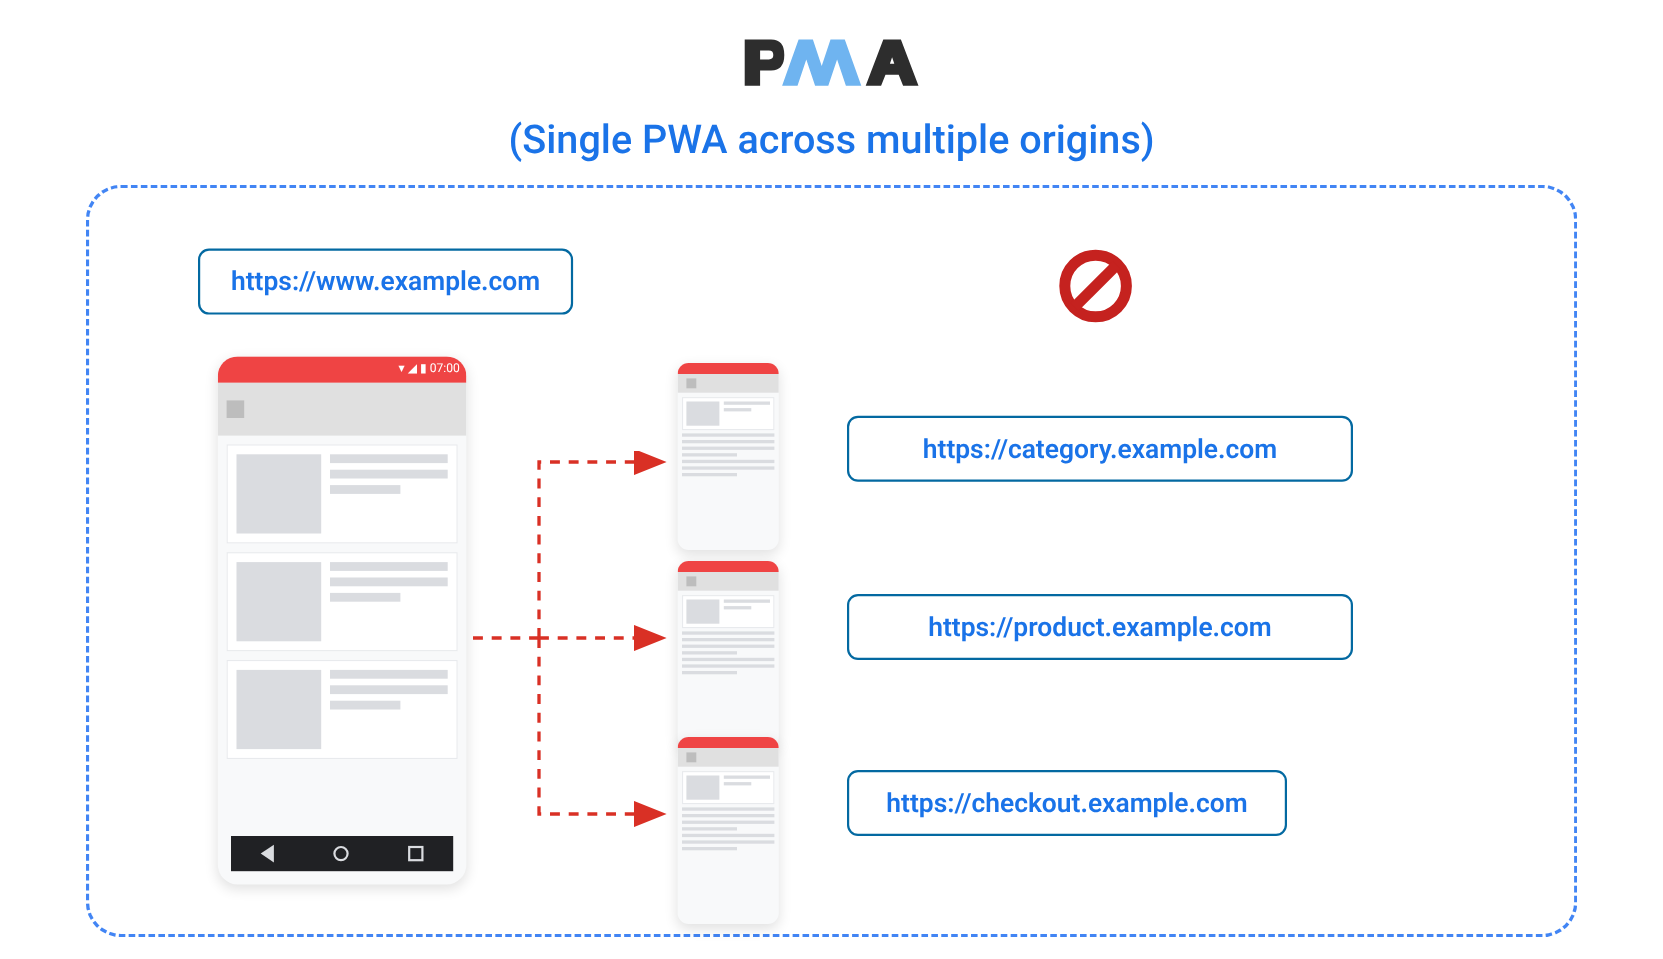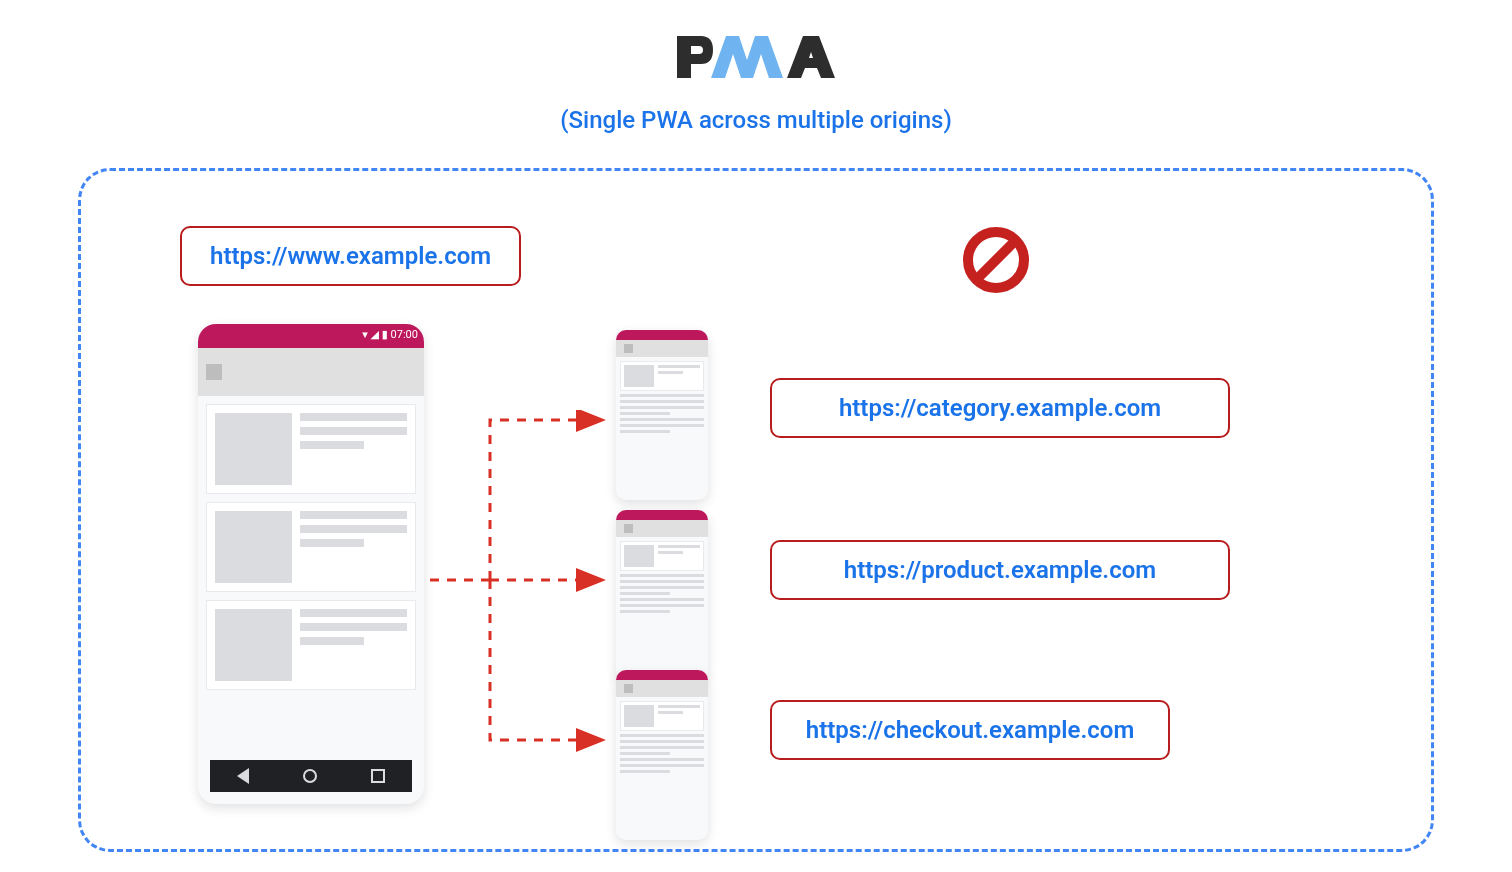--- a/index.html
+++ b/index.html
@@ -19,36 +19,36 @@
     position: absolute;
     top: 24px;
     left: 50%;
     transform: translateX(-50%);
   }
   .subtitle {
     position: absolute;
     top: 106px;
     left: 50%;
     transform: translateX(-50%);
-    font-size: 24px;
+    font-size: 36px;
     color: #1a73e8;
     font-weight: 500;
   }
   .dashed-box {
     position: absolute;
     top: 168px;
     left: 78px;
     width: 1356px;
     height: 684px;
     border: 3px dashed #4285f4;
     border-radius: 32px;
   }
   .origin-label {
     position: absolute;
-    border: 2px solid #b91c1c;
+    border: 2px solid #0369a1;
     border-radius: 10px;
     padding: 14px 28px;
     font-size: 24px;
     font-weight: 600;
     color: #1a73e8;
     background: #fff;
     text-align: center;
   }
   .main-origin { top: 226px; left: 180px; }
   .cat-origin  { top: 378px; left: 770px; width: 460px; }
@@ -79,21 +79,21 @@
     width: 92px;
     height: 170px;
     border-radius: 10px;
   }
   .ps1 { top: 330px; left: 616px; }
   .ps2 { top: 510px; left: 616px; }
   .ps3 { top: 670px; left: 616px; }
 
   .phone .statusbar {
     height: 6%;
-    background: #be185d;
+    background: #ef4444;
     color: #fff;
     font-size: 9px;
     text-align: right;
     padding: 2px 6px;
   }
   .phone-main .statusbar { font-size: 11px; height: 24px; padding-top:4px; }
   .phone .header {
     height: 10%;
     background: #e0e0e0;
     display: flex;

